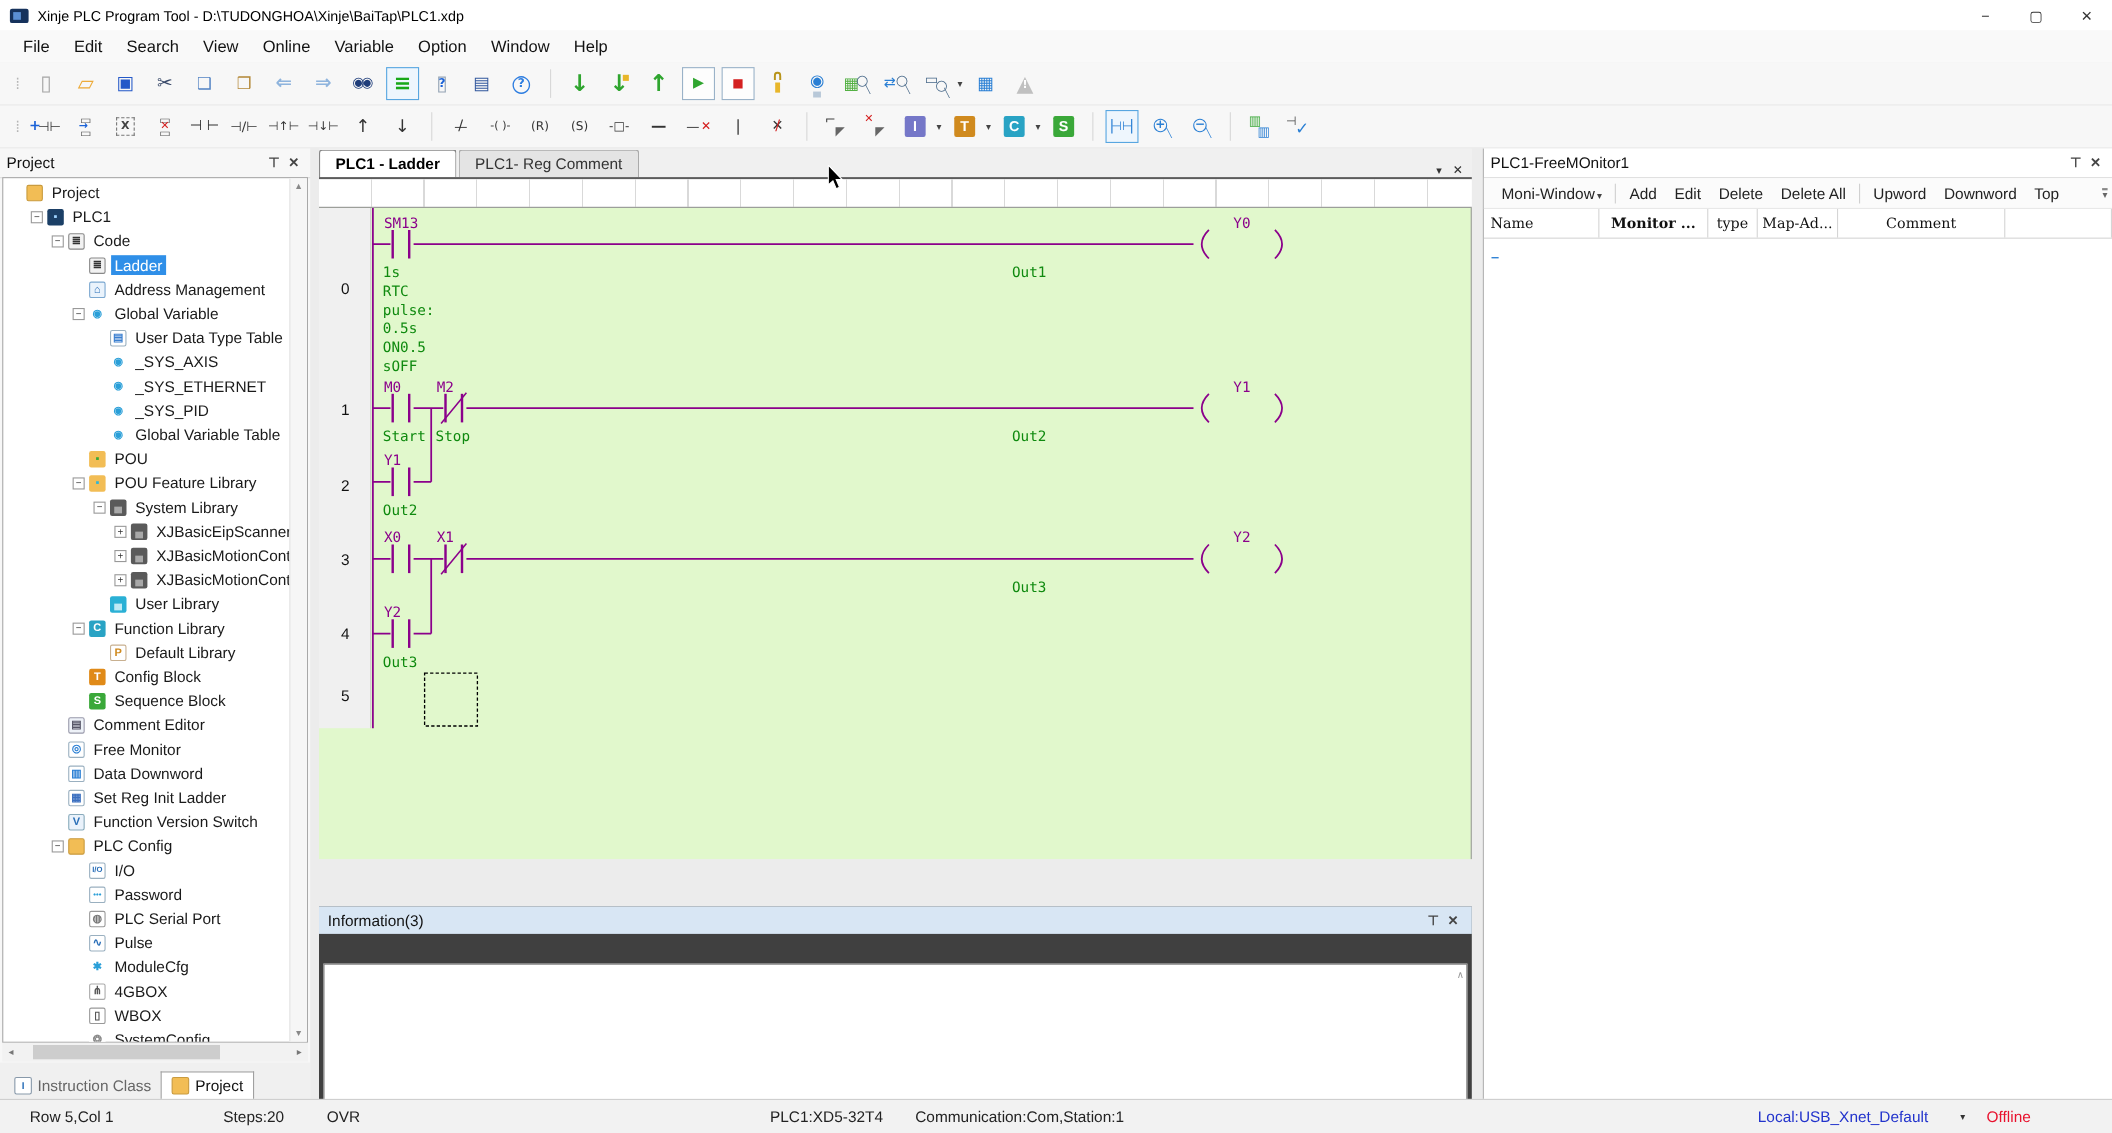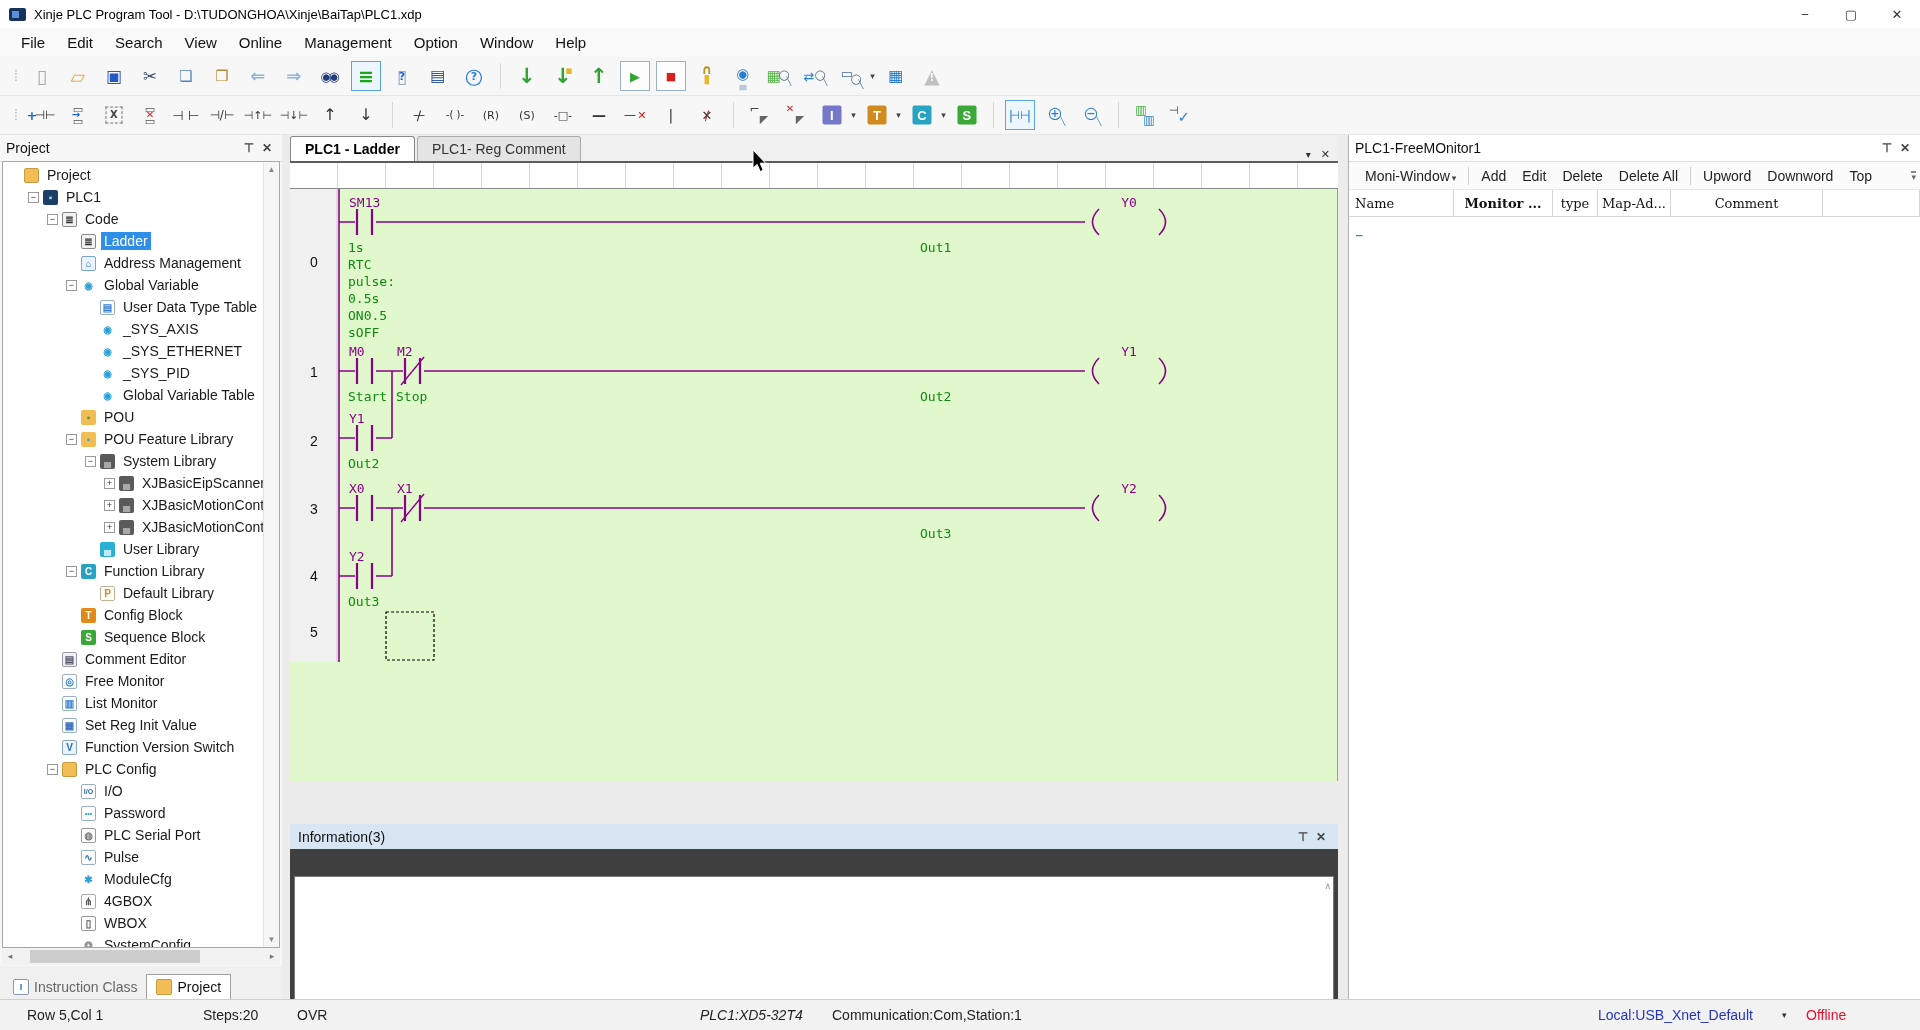--- a/index.html
+++ b/index.html
@@ -132,21 +132,21 @@
         <div class="wbtn">✕</div>
       </div>
   </div>
 
   <div id="menubar">
       <div class="mi">File</div>
       <div class="mi">Edit</div>
       <div class="mi">Search</div>
       <div class="mi">View</div>
       <div class="mi">Online</div>
-      <div class="mi">Management</div>
+      <div class="mi">Variable</div>
       <div class="mi">Option</div>
       <div class="mi">Window</div>
       <div class="mi">Help</div>
     </div>
 
   <div id="toolbar1" class="toolbar">
       <div class="tb">
         <span class="pt" style="color: rgb(168, 168, 168); font-size: 19px; transform: translate(calc(-50% + 0px), calc(-50% + 0px));">▯</span>
       </div>
       <div class="tb">
@@ -483,26 +483,26 @@
               <span class="tlab">Comment Editor</span>
             </div>
             <div class="trow" style="padding-left: 44px;">
               <span class="exp hid"></span>
               <span class="tic" style="background: rgb(255, 255, 255); color: rgb(42, 127, 212); border: 1px solid rgb(154, 176, 192);">◎</span>
               <span class="tlab">Free Monitor</span>
             </div>
             <div class="trow" style="padding-left: 44px;">
               <span class="exp hid"></span>
               <span class="tic" style="background: rgb(255, 255, 255); color: rgb(42, 127, 212); border: 1px solid rgb(154, 176, 192);">▥</span>
-              <span class="tlab">List Monitor</span>
+              <span class="tlab">Data Downword</span>
             </div>
             <div class="trow" style="padding-left: 44px;">
               <span class="exp hid"></span>
               <span class="tic" style="background: rgb(255, 255, 255); color: rgb(58, 111, 192); border: 1px solid rgb(154, 176, 192);">▦</span>
-              <span class="tlab">Set Reg Init Value</span>
+              <span class="tlab">Set Reg Init Ladder</span>
             </div>
             <div class="trow" style="padding-left: 44px;">
               <span class="exp hid"></span>
               <span class="tic" style="background: rgb(234, 242, 251); color: rgb(42, 111, 184); border: 1px solid rgb(136, 170, 187);">V</span>
               <span class="tlab">Function Version Switch</span>
             </div>
             <div class="trow" style="padding-left: 44px;">
               <span class="exp">−</span>
               <span class="tic" style="background: rgb(242, 189, 85); color: rgb(255, 255, 255); border: 1px solid rgb(201, 155, 63);"></span>
               <span class="tlab">PLC Config</span>
@@ -721,21 +721,21 @@
         <span>_</span>
       </div>
     </div>
 
   </div>
 
   <div id="statusbar">
     <span class="sitem" style="left:27px;">Row 5,Col 1</span>
     <span class="sitem" style="left:203px;">Steps:20</span>
     <span class="sitem" style="left:297px;">OVR</span>
-    <span class="sitem" style="left:700px;font-style:italic;">PLC1:XD5-32T4</span>
+    <span class="sitem" style="left:700px;">PLC1:XD5-32T4</span>
     <span class="sitem" style="left:832px;">Communication:Com,Station:1</span>
     <span class="sitem" id="st-local" style="left: 1598px; color: rgb(34, 51, 204);">Local:USB_Xnet_Default</span>
     <span class="sitem" style="left:1782px;font-size:9px;color:#333;top:10px;">▾</span>
     <span class="sitem" id="st-state" style="left: 1806px; color: rgb(232, 17, 45);">Offline</span>
   </div>
 
   <div id="cursor">
     <svg width="16" height="24" viewBox="0 0 16 24">
       <polygon points="1,0 1,18 5.2,14.4 8.2,21.6 11.2,20.2 8.2,13.2 13.6,13.2" fill="#000" stroke="#fff" stroke-width="1"></polygon>
     </svg>

